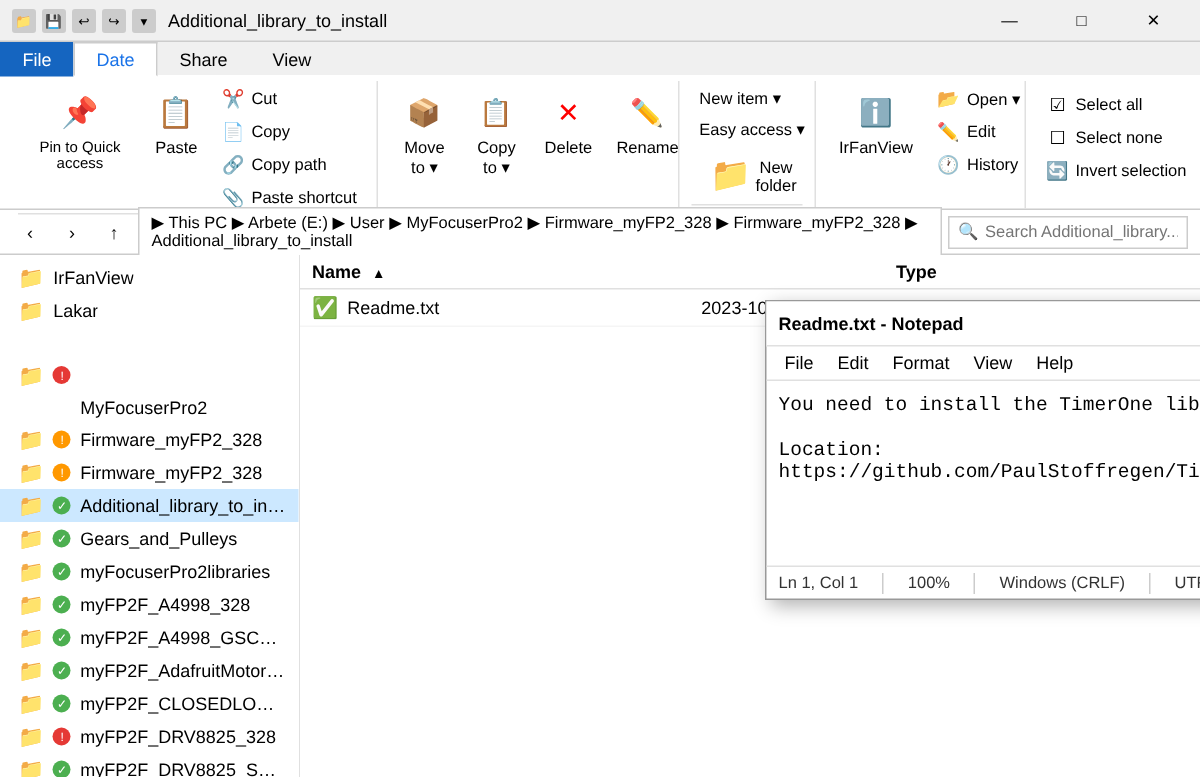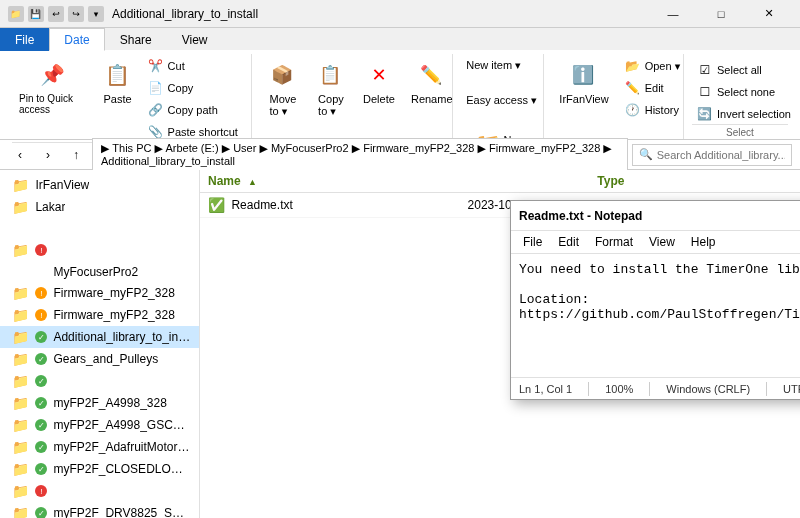--- a/index.html
+++ b/index.html
@@ -88,21 +88,21 @@
       min-width: 40px;
     }
     .ribbon-btn-icon {
       width: 32px;
       height: 32px;
       display: flex;
       align-items: center;
       justify-content: center;
       font-size: 20px;
     }
-    .ribbon-btn-label { font-size: 11px; margin-top: 2px; }
+    .ribbon-btn-label { font-size: 11px; text-align: center; margin-top: 2px; }
     .ribbon-small-group { display: flex; flex-direction: column; gap: 2px; }
     .ribbon-small-btn {
       display: flex;
       align-items: center;
       gap: 4px;
       padding: 2px 4px;
       cursor: pointer;
       border: 1px solid transparent;
       border-radius: 2px;
       font-size: 11px;
@@ -209,21 +209,21 @@
       overflow-y: auto;
       position: relative;
     }
     .file-list-header {
       display: flex;
       align-items: center;
       border-bottom: 1px solid #e0e0e0;
       padding: 4px 8px;
       font-size: 12px;
       font-weight: 600;
-      color: #4d7c0f;
+      color: #000000;
       background: white;
       position: sticky;
       top: 0;
       z-index: 1;
     }
     .col-name { flex: 2; }
     .col-date { flex: 1.5; }
     .col-type { flex: 1; }
     .file-row {
       display: flex;
@@ -382,21 +382,21 @@
         <div class="ribbon-btn">
           <div class="ribbon-btn-icon" style="font-size:18px;">✏️</div>
           <div class="ribbon-btn-label">Rename</div>
         </div>
       </div>
     </div>
   </div>
 
   <div class="ribbon-group">
     <div class="ribbon-group-content">
-      <div style="display:flex;flex-direction:column;gap:16px;">
+      <div style="display:flex;flex-direction:column;gap:2px;">
         <div class="ribbon-small-btn">
           <span>New item ▾</span>
         </div>
         <div class="ribbon-small-btn">
           <span>Easy access ▾</span>
         </div>
         <div class="ribbon-btn" style="flex-direction:row;justify-content:center;">
           <div class="ribbon-btn-icon" style="font-size:22px;">📁</div>
           <div class="ribbon-btn-label">New<br>folder</div>
         </div>
@@ -440,21 +440,20 @@
         <div class="ribbon-small-btn">
           <span class="ribbon-small-icon">☐</span>
           <span>Select none</span>
         </div>
         <div class="ribbon-small-btn">
           <span class="ribbon-small-icon">🔄</span>
           <span>Invert selection</span>
         </div>
       </div>
     </div>
-    <div class="ribbon-group-label">Select</div>
   </div>
 </div>
 
 <div class="address-bar">
   <div class="nav-btn">‹</div>
   <div class="nav-btn">›</div>
   <div class="nav-btn">↑</div>
   <div class="address-path">▶ This PC  ▶ Arbete (E:)  ▶ User  ▶ MyFocuserPro2  ▶ Firmware_myFP2_328  ▶ Firmware_myFP2_328  ▶ Additional_library_to_install</div>
   <div class="search-box">
     <span>🔍</span>
@@ -497,20 +496,21 @@
     <span style="overflow:hidden;text-overflow:ellipsis;">Additional_library_to_install</span>
   </div>
       <div class="sidebar-item">
     <span class="item-icon">📁</span>
     <span class="badge badge-green">✓</span>
     <span style="overflow:hidden;text-overflow:ellipsis;">Gears_and_Pulleys</span>
   </div>
       <div class="sidebar-item">
     <span class="item-icon">📁</span>
     <span class="badge badge-green">✓</span>
+    <span style="overflow:hidden;text-overflow:ellipsis;">myFocuserPro2libraries</span>
   </div>
       <div class="sidebar-item">
     <span class="item-icon">📁</span>
     <span class="badge badge-green">✓</span>
     <span style="overflow:hidden;text-overflow:ellipsis;">myFP2F_A4998_328</span>
   </div>
       <div class="sidebar-item">
     <span class="item-icon">📁</span>
     <span class="badge badge-green">✓</span>
     <span style="overflow:hidden;text-overflow:ellipsis;">myFP2F_A4998_GSC_China_328</span>
@@ -521,20 +521,21 @@
     <span style="overflow:hidden;text-overflow:ellipsis;">myFP2F_AdafruitMotorShieldV2_328</span>
   </div>
       <div class="sidebar-item">
     <span class="item-icon">📁</span>
     <span class="badge badge-green">✓</span>
     <span style="overflow:hidden;text-overflow:ellipsis;">myFP2F_CLOSEDLOOP_328</span>
   </div>
       <div class="sidebar-item">
     <span class="item-icon">📁</span>
     <span class="badge badge-red">!</span>
+    <span style="overflow:hidden;text-overflow:ellipsis;">myFP2F_DRV8825_328</span>
   </div>
       <div class="sidebar-item">
     <span class="item-icon">📁</span>
     <span class="badge badge-green">✓</span>
     <span style="overflow:hidden;text-overflow:ellipsis;">myFP2F_DRV8825_SOLDERLESS_328</span>
   </div>
       <div class="sidebar-item">
     <span class="item-icon">📁</span>
     <span class="badge badge-green">✓</span>
     <span style="overflow:hidden;text-overflow:ellipsis;">myFP2F_DRV8825HW203_328</span>

